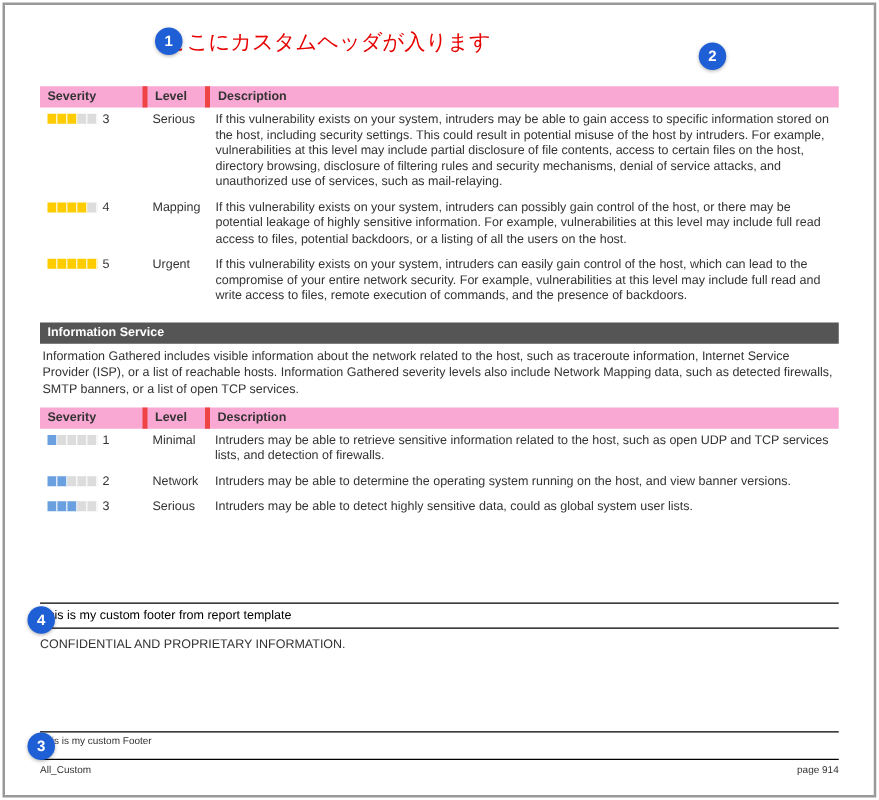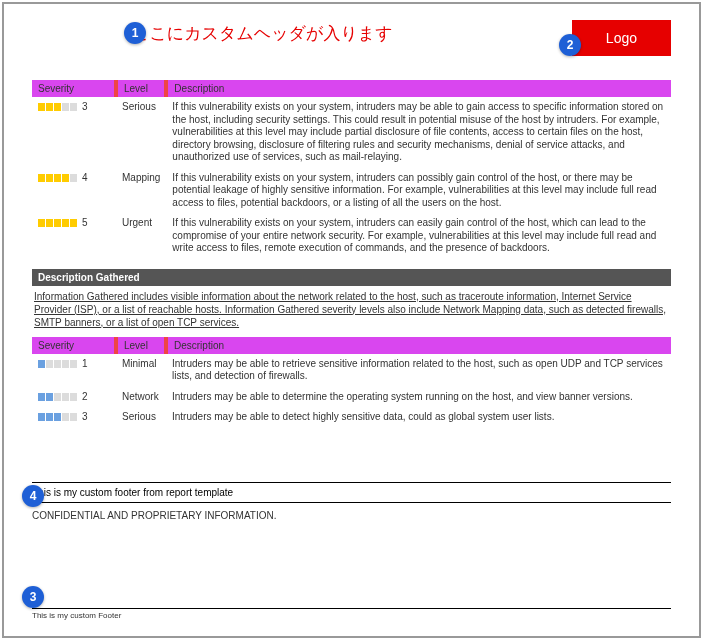--- a/index.html
+++ b/index.html
@@ -41,21 +41,21 @@
     box-shadow: 0 1px 3px rgba(0,0,0,.3);
     z-index: 5;
   }
   .c1 { left: 120px; top: 18px; }
   .c2 { left: 555px; top: 30px; }
   .c3 { left: 18px;  top: 582px; }
   .c4 { left: 18px;  top: 481px; }
 
   table.sev { width: 100%; border-collapse: collapse; font-size: 10px; }
   table.sev thead td {
-    background: #d946ef; font-weight: 400; color: #333;
+    background: #f9a8d4; font-weight: 700; color: #333;
     padding: 3px 6px; border: none;
   }
   table.sev thead td.divider { border-left: 4px solid #ef4444; }
   table.sev tbody td { padding: 4px 6px; vertical-align: top; color: #333; line-height: 1.25; }
   .sev-cell { white-space: nowrap; width: 84px; }
   .lvl-cell { width: 50px; }
   .bar-wrap { display: inline-flex; gap: 0; vertical-align: middle; margin-right: 4px; }
   .seg {
     width: 8px; height: 8px; display: inline-block;
     border-right: 1px solid #fff;
@@ -64,21 +64,20 @@
   .seg.y { background: #ffcc00; }
   .seg.b { background: #6aa0e0; }
 
   .section-bar {
     background: #555; color: #fff; font-size: 10px; font-weight: bold;
     padding: 3px 6px; margin-top: 10px;
   }
   .section-desc {
     font-size: 10px; color: #333; line-height: 1.3;
     padding: 4px 2px 8px 2px;
-    text-decoration: underline;
   }
 
   .footer-block { position: absolute; left: 28px; right: 28px; top: 478px; }
   .footer-line1 { border-top: 1px solid #000; border-bottom: 1px solid #000; padding: 4px 0; font-size: 10px; }
   .conf { font-size: 10px; color: #333; margin-top: 6px; line-height: 1.3; }
 
   .page-footer {
     position: absolute; left: 28px; right: 28px; bottom: 16px;
     font-size: 8px; color: #333;
   }
@@ -92,21 +91,20 @@
 
   <div class="callout c1">1</div>
   <div class="callout c2">2</div>
   <div class="callout c3">3</div>
   <div class="callout c4">4</div>
 
   <div class="content">
 
     <div class="header-row">
       <div class="custom-header">ここにカスタムヘッダが入ります</div>
-      <div class="logo-btn">Logo</div>
     </div>
 
     <table class="sev">
       <thead>
           <tr>
         <td>Severity</td>
         <td class="divider">Level</td>
         <td class="divider">Description</td>
       </tr>
         </thead>
@@ -140,21 +138,21 @@
                 <span class="seg y"></span>
                 <span class="seg y"></span>
                 <span class="seg y"></span>
               </span><span>5</span></td>
             <td class="lvl-cell">Urgent</td>
             <td>If this vulnerability exists on your system, intruders can easily gain control of the host, which can lead to the compromise of your entire network security. For example, vulnerabilities at this level may include full read and write access to files, remote execution of commands, and the presence of backdoors.</td>
           </tr>
         </tbody>
     </table>
 
-    <div class="section-bar">Description Gathered</div>
+    <div class="section-bar">Information Service</div>
     <div class="section-desc">Information Gathered includes visible information about the network related to the host, such as traceroute information, Internet Service Provider (ISP), or a list of reachable hosts. Information Gathered severity levels also include Network Mapping data, such as detected firewalls, SMTP banners, or a list of open TCP services.</div>
 
     <table class="sev">
       <thead>
           <tr>
         <td>Severity</td>
         <td class="divider">Level</td>
         <td class="divider">Description</td>
       </tr>
         </thead>
@@ -199,15 +197,19 @@
 
   <div class="footer-block">
     <div class="footer-line1">This is my custom footer from report template</div>
     <div class="conf">
       <div>CONFIDENTIAL AND PROPRIETARY INFORMATION.</div>
     </div>
   </div>
 
   <div class="page-footer">
     <div class="pf-line-top">This is my custom Footer</div>
+    <div class="pf-row">
+      <span>All_Custom</span>
+      <span>page 914</span>
+    </div>
   </div>
 
 </div>
 
 </body></html>

